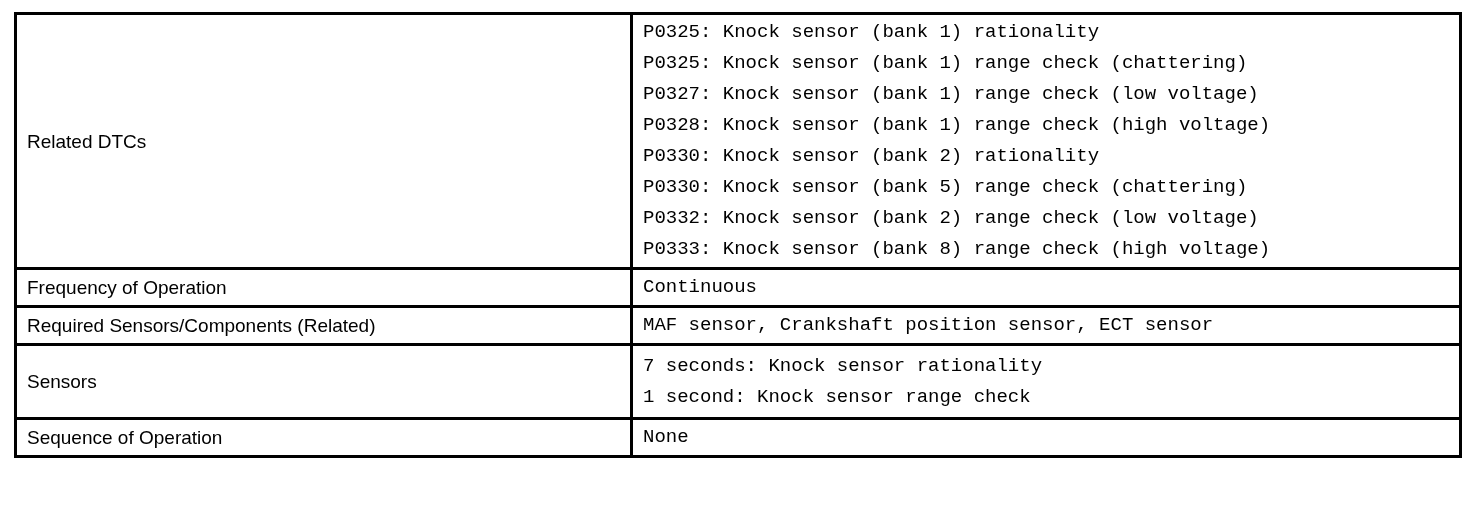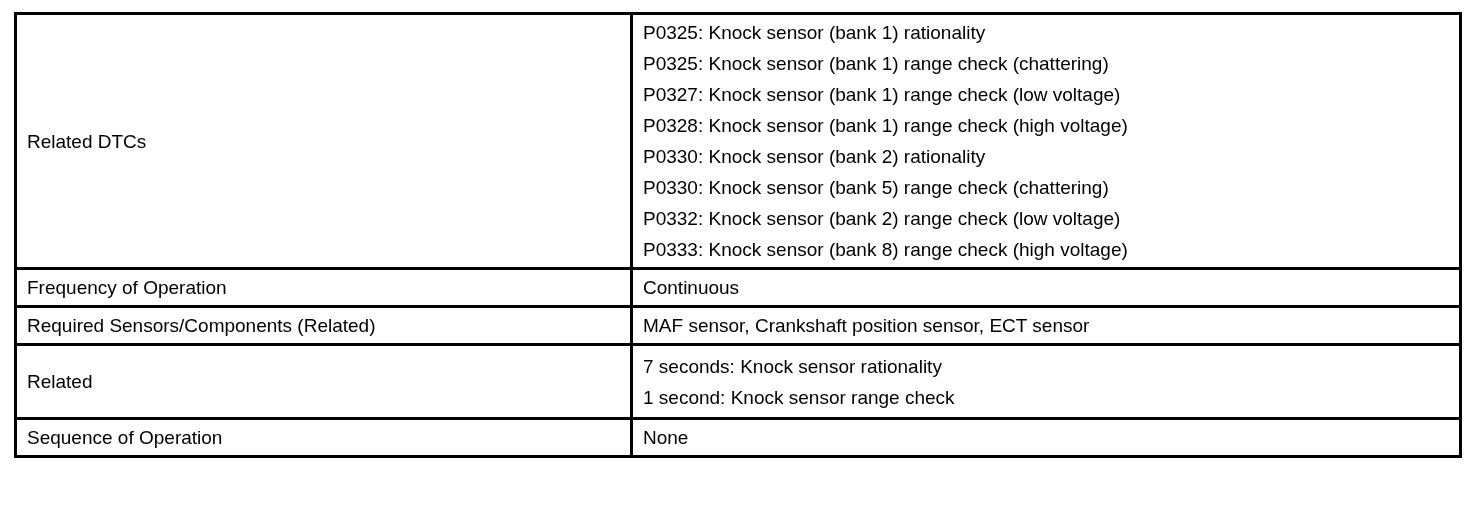--- a/index.html
+++ b/index.html
@@ -29,21 +29,21 @@
     border: 3px solid #000000;
     vertical-align: middle;
     padding: 2px 10px;
     font-size: 19px;
     line-height: 31px;
     color: #000000;
     overflow: hidden;
     white-space: nowrap;
   }
   td.label-cell { width: 593px; }
-  td.value-cell { width: 806px; }
+  td.value-cell { width: 806px; font-family: Liberation Mono, monospace; }
   tr.row-dtcs   td { height: 244px; }
   tr.row-single td { height: 31px; }
   tr.row-duration td { height: 67px; }
   .value-line { display: block; }
 </style>
 </head>
 <body>
 
 <div class="page">
   <table class="spec-table">
@@ -67,21 +67,21 @@
           <span class="value-line">Continuous</span>
         </td>
       </tr>
       <tr class="row-single">
         <td class="label-cell">Required Sensors/Components (Related)</td>
         <td class="value-cell">
           <span class="value-line">MAF sensor, Crankshaft position sensor, ECT sensor</span>
         </td>
       </tr>
       <tr class="row-duration">
-        <td class="label-cell">Related</td>
+        <td class="label-cell">Sensors</td>
         <td class="value-cell">
           <span class="value-line">7 seconds: Knock sensor rationality</span>
           <span class="value-line">1 second: Knock sensor range check</span>
         </td>
       </tr>
       <tr class="row-single">
         <td class="label-cell">Sequence of Operation</td>
         <td class="value-cell">
           <span class="value-line">None</span>
         </td>

